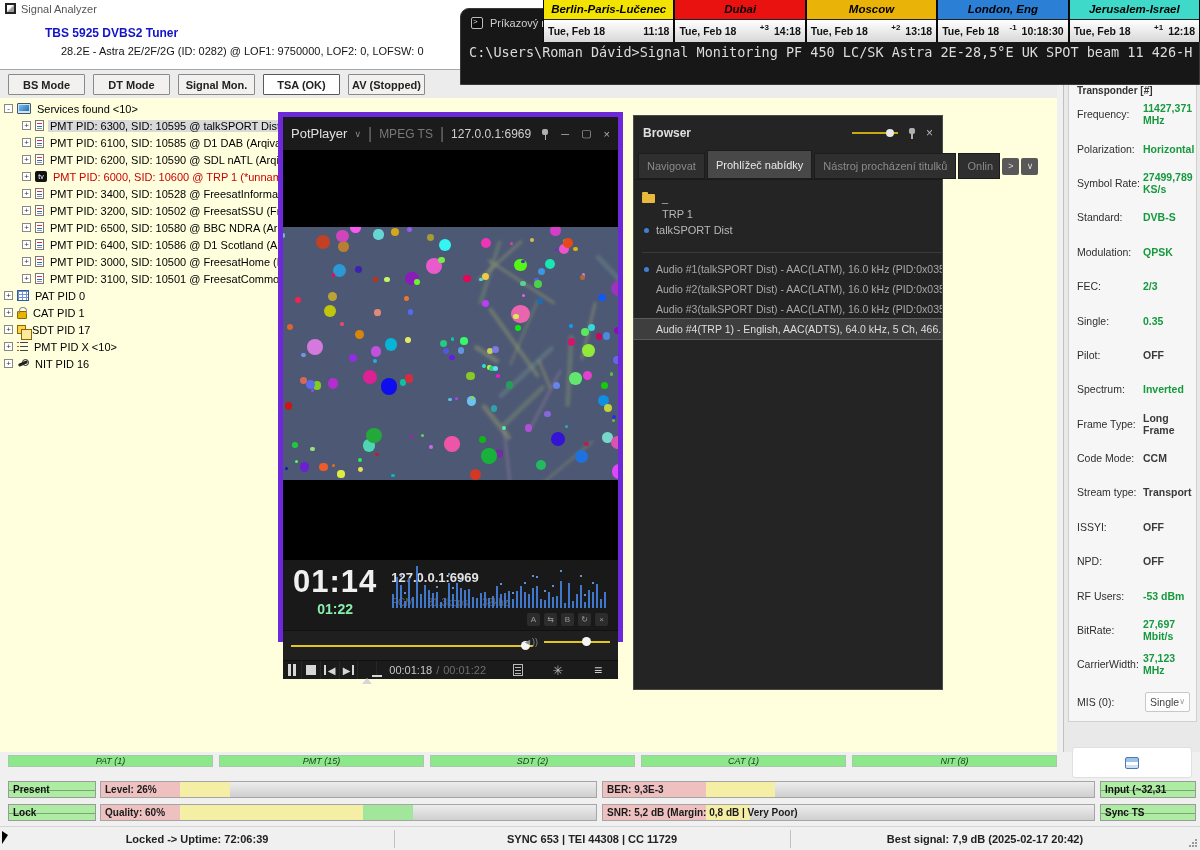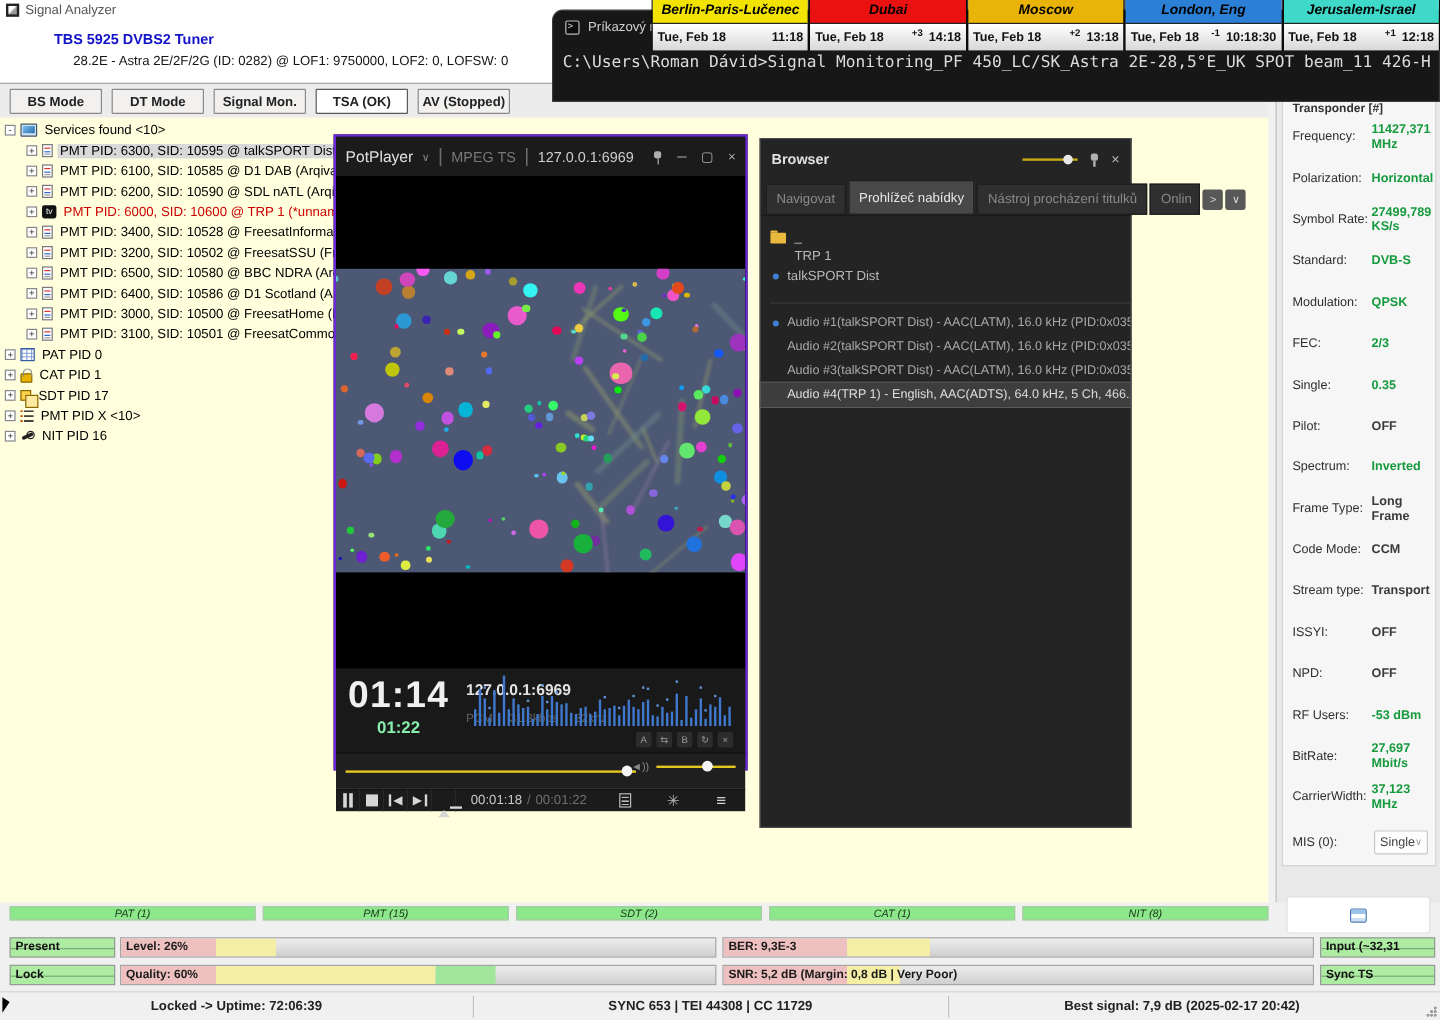--- a/index.html
+++ b/index.html
@@ -50,21 +50,21 @@
      linear-gradient(#444 1.5px, transparent 1.5px) 3px 5px/8px 4px no-repeat,
      linear-gradient(#444 1.5px, transparent 1.5px) 3px 9px/8px 4px no-repeat,
      linear-gradient(#b50 1.5px, transparent 1.5px) 0 1px/2px 4px no-repeat,
      linear-gradient(#b50 1.5px, transparent 1.5px) 0 5px/2px 4px no-repeat,
      linear-gradient(#b50 1.5px, transparent 1.5px) 0 9px/2px 4px no-repeat; }
   .nit-icon { width:12px; height:11px; flex:none; position:relative; }
   .nit-icon::before { content:""; position:absolute; left:1px; top:4px; width:10px; height:3px; background:#222; transform:rotate(-25deg); border-radius:2px; }
   .nit-icon::after { content:""; position:absolute; right:0; top:1px; width:5px; height:5px; border:1.5px solid #222; border-radius:50%; }
 
   
-  .pot { position:absolute; left:278px; top:112px; width:345px; height:530px; background:#000; border:2px solid #6d28d9; z-index:2; display:flex; flex-direction:column; }
+  .pot { position:absolute; left:278px; top:112px; width:345px; height:530px; background:#000; border:5px solid #6d28d9; z-index:2; display:flex; flex-direction:column; }
   .pot-title { height:33px; background:#1b1b1b; display:flex; align-items:center; padding:0 8px; gap:7px; flex:none; }
   .pot-name { color:#e0e0e0; font-size:13px; }
   .dim { color:#6e6e6e; }
   .pot-chev { color:#8a8a8a; font-size:9px; }
   .pot-fmt { color:#787878; font-size:12px; }
   .pot-src { color:#cfcfcf; font-size:12px; }
   .pot-ctl { margin-left:auto; display:flex; gap:12px; align-items:center; color:#b0b0b0; font-size:11px; }
   .pin-icon { width:8px; height:12px; position:relative; }
   .pin-icon::before { content:""; position:absolute; left:1px; top:1px; width:6px; height:6px; background:#b0b0b0; border-radius:2px; }
   .pin-icon::after { content:""; position:absolute; left:3.5px; top:7px; width:1.5px; height:5px; background:#b0b0b0; }

